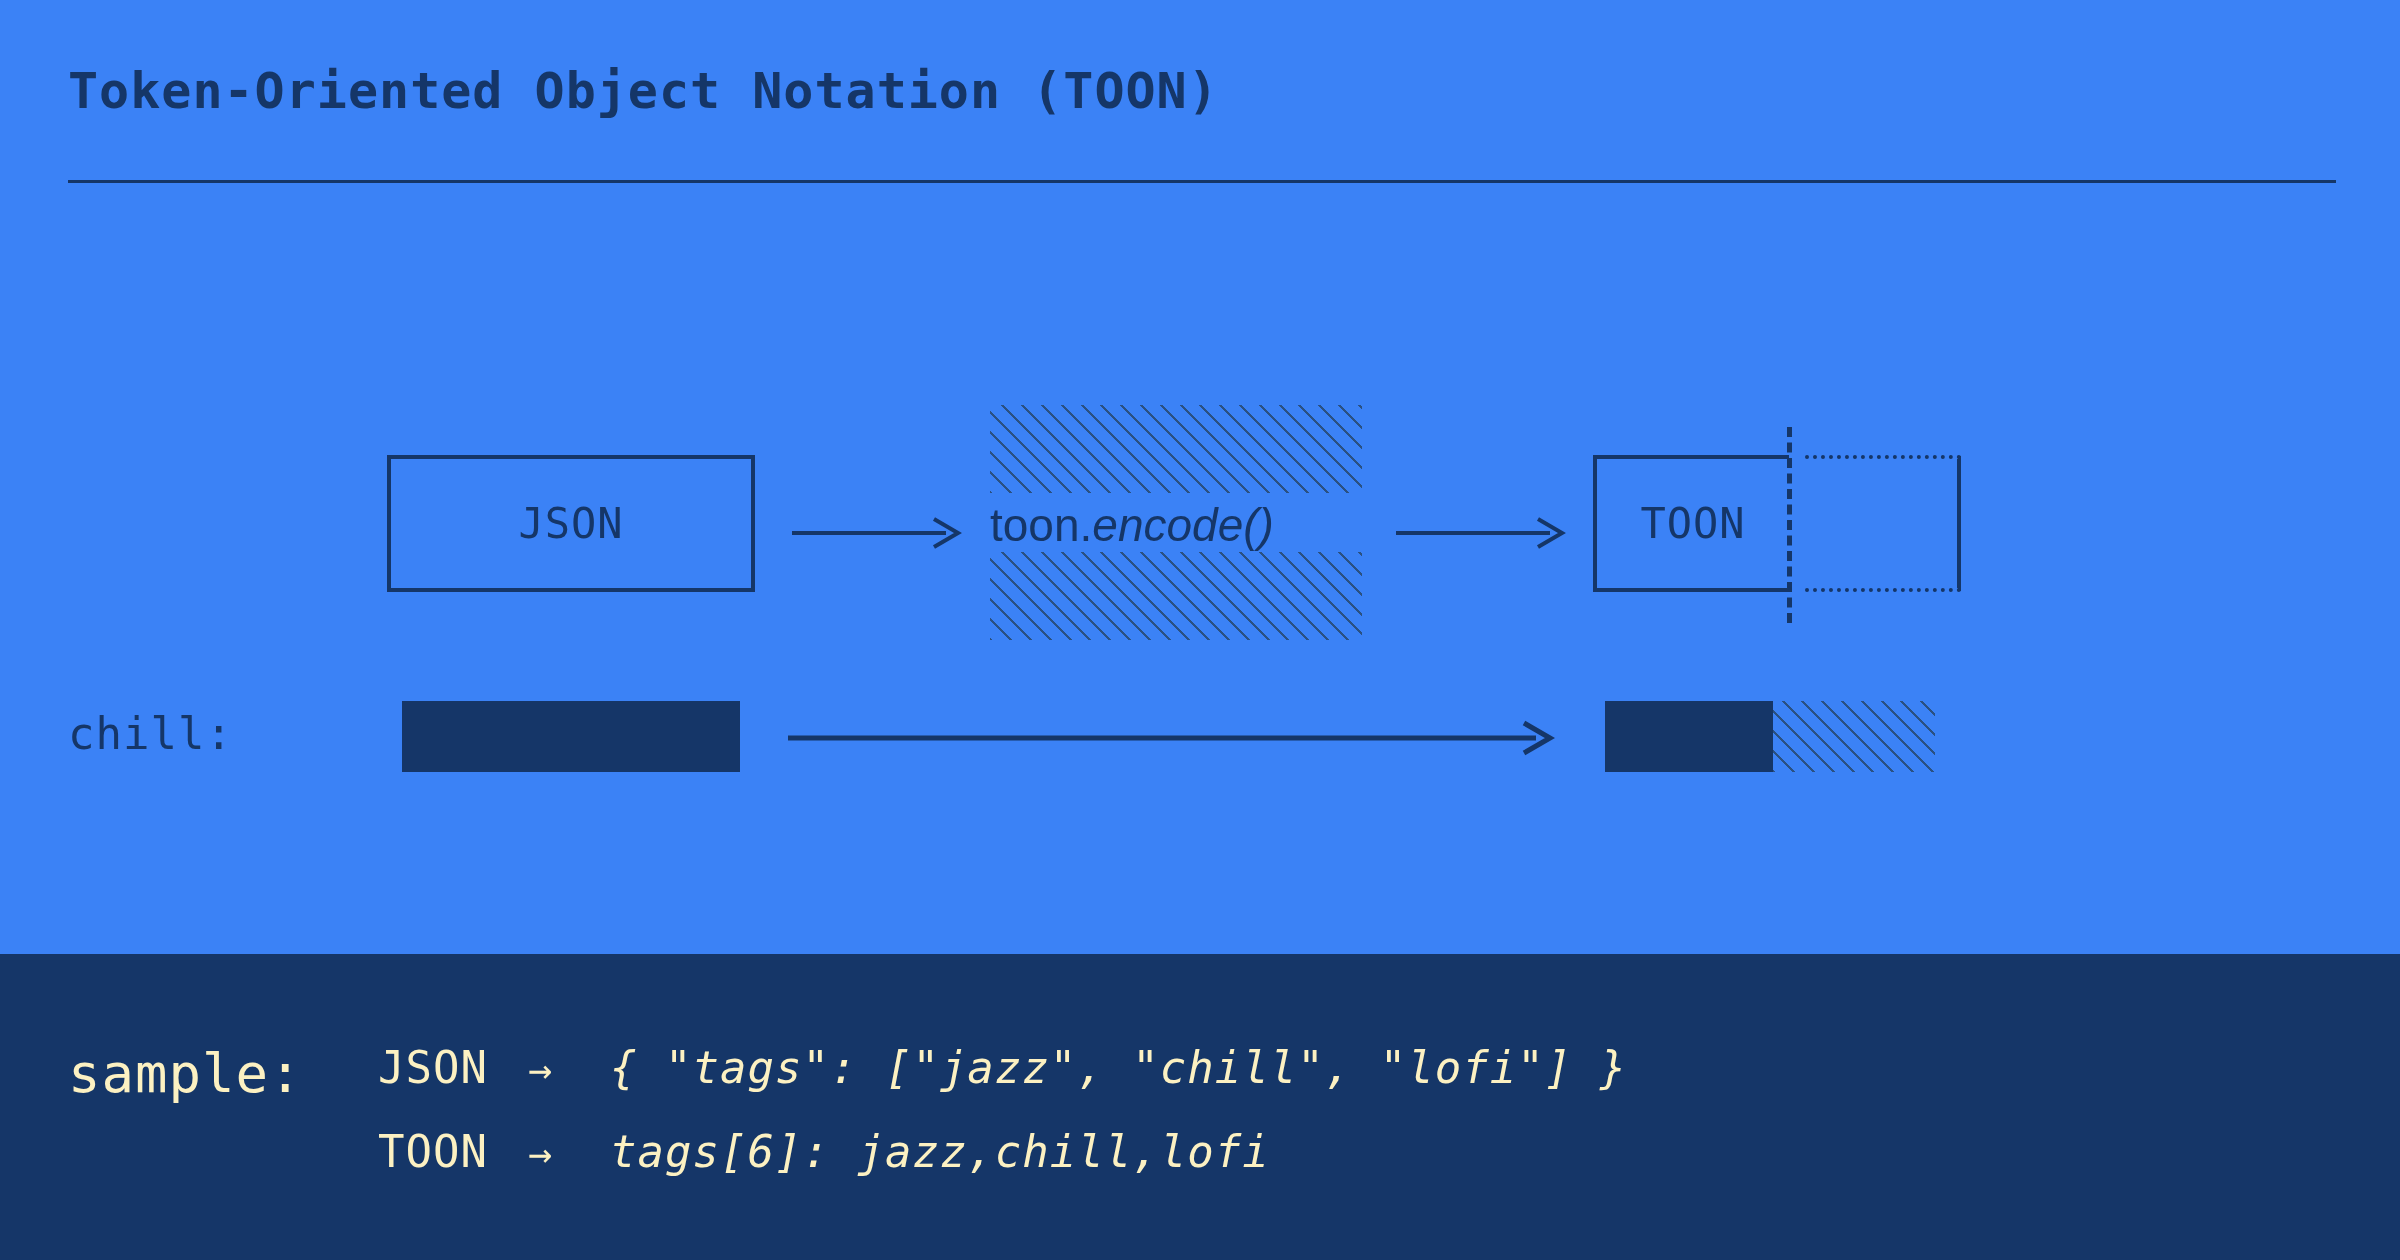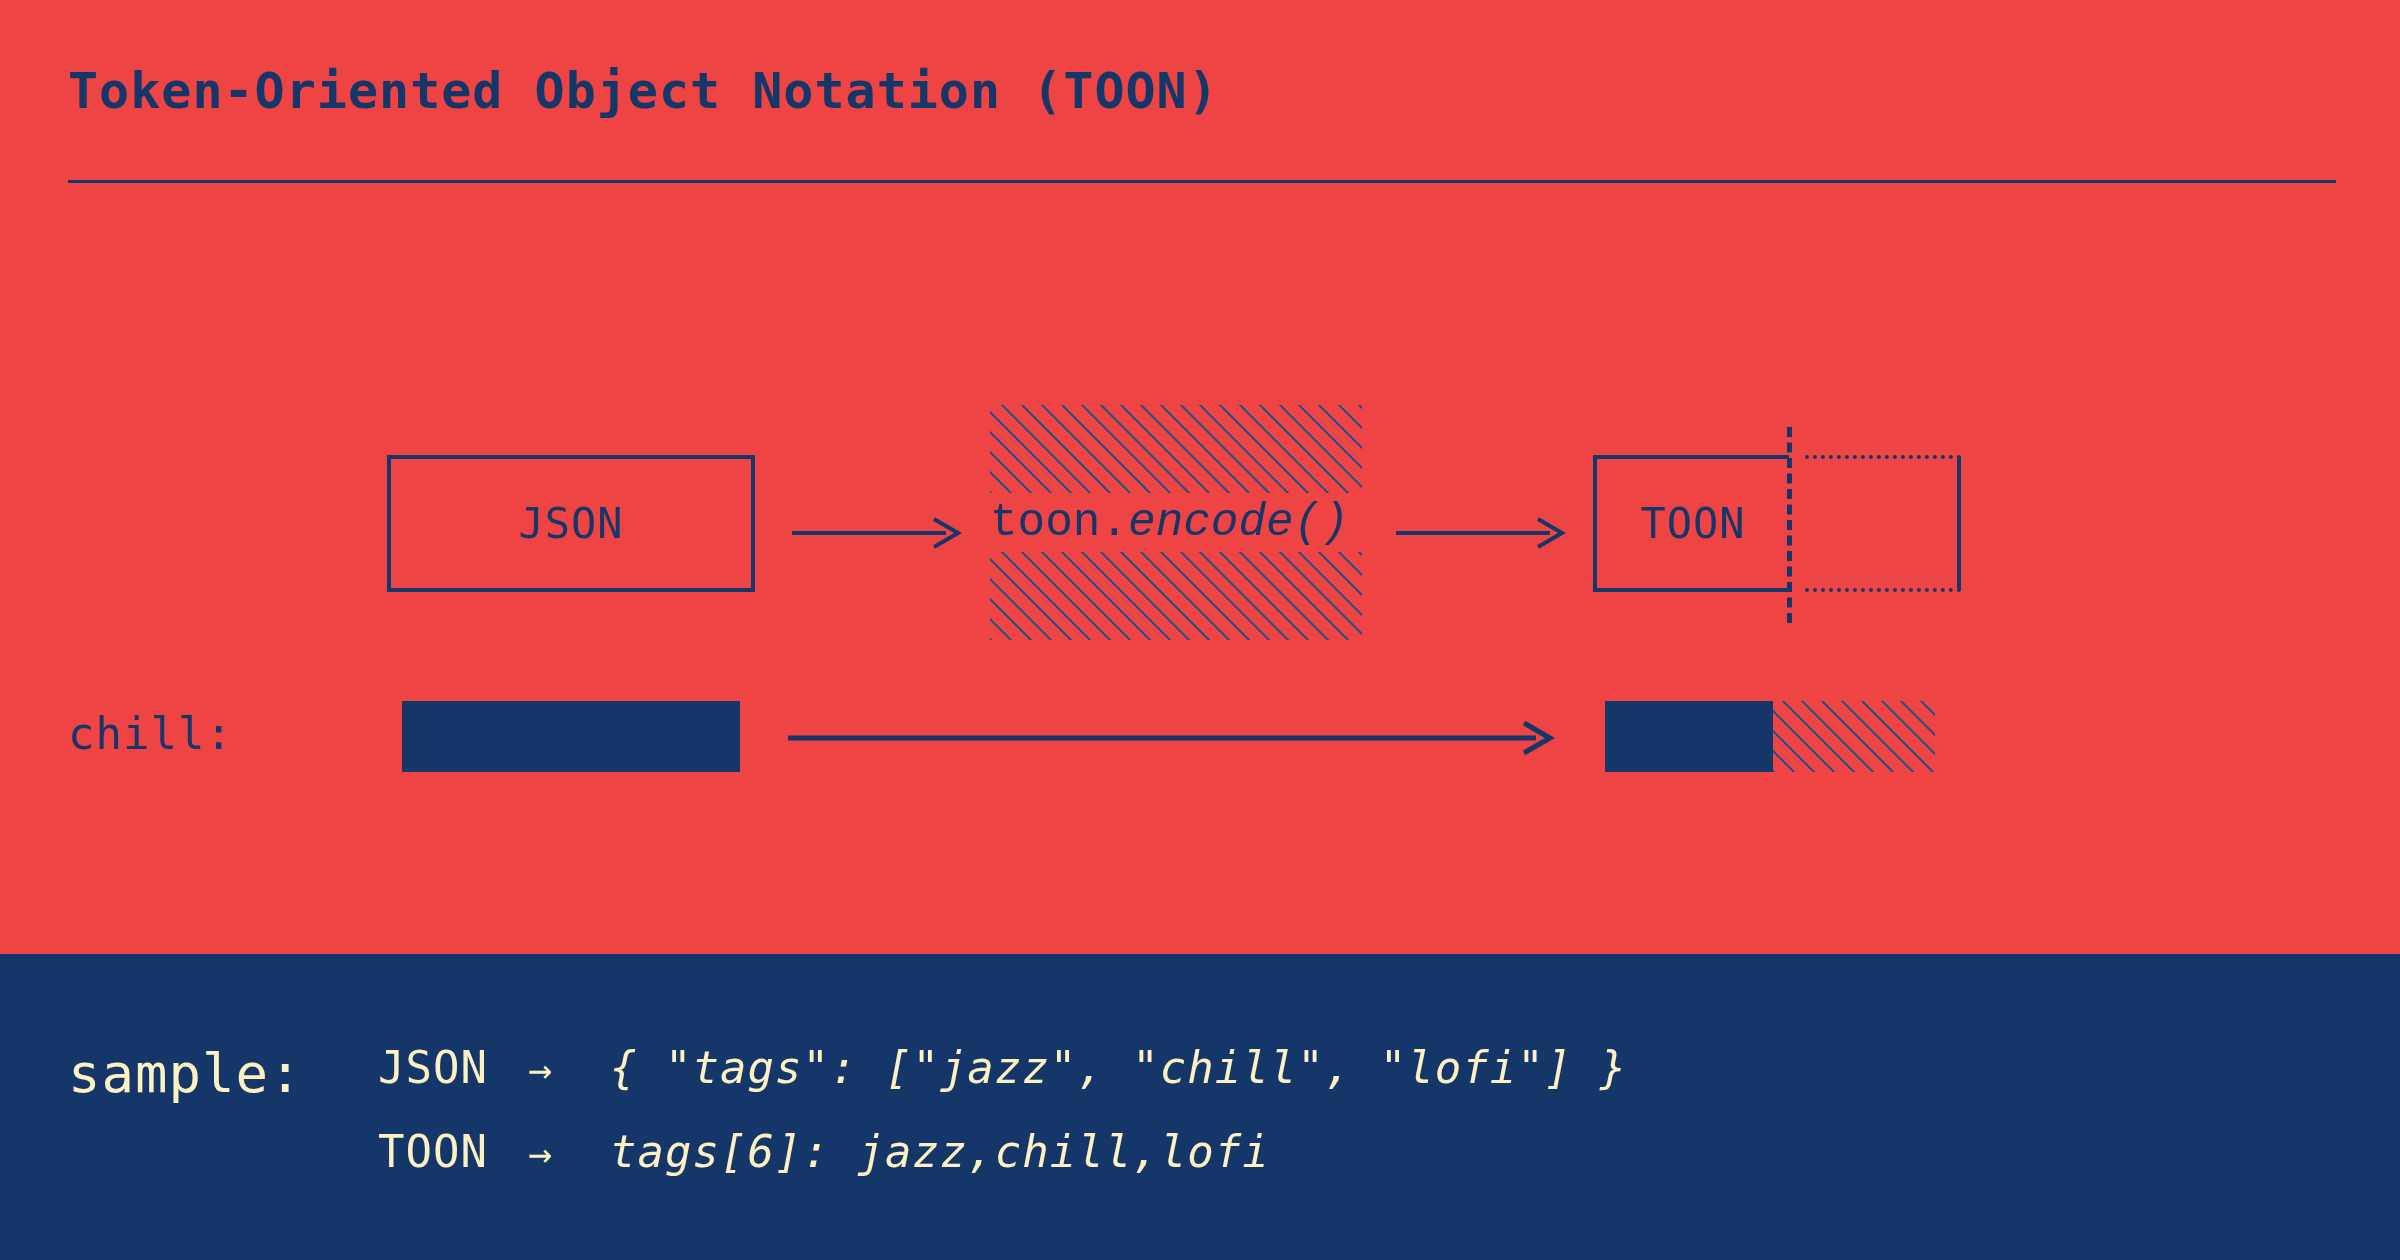--- a/index.html
+++ b/index.html
@@ -7,21 +7,21 @@
     padding: 0;
     background: #FCF1C2;
   }
   body {
     font-family: "DejaVu Sans Mono", monospace;
   }
   #page {
     position: relative;
     width: 2400px;
     height: 1260px;
-    background: #ef4444;
+    background: #3b82f6;
     overflow: hidden;
   }
 
   
   .title {
     position: absolute;
     left: 68px;
     top: 62px;
     font-family: "DejaVu Sans Mono", monospace;
     font-size: 50px;
@@ -98,23 +98,23 @@
     width: 372px;
     height: 88px;
   }
   .encode-label {
     position: absolute;
     left: 0;
     top: 88px;
     width: 372px;
     height: 59px;
     display: flex;
-    align-items: center;
+    align-items: flex-end;
     justify-content: flex-start;
-    font-family: Liberation Mono, monospace;
+    font-family: Liberation Sans, sans-serif;
     font-size: 46px;
     color: #153668;
     white-space: pre;
   }
   .encode-label .em {
     font-style: italic;
   }
 
   .flow-arrow-2 {
     position: absolute;

